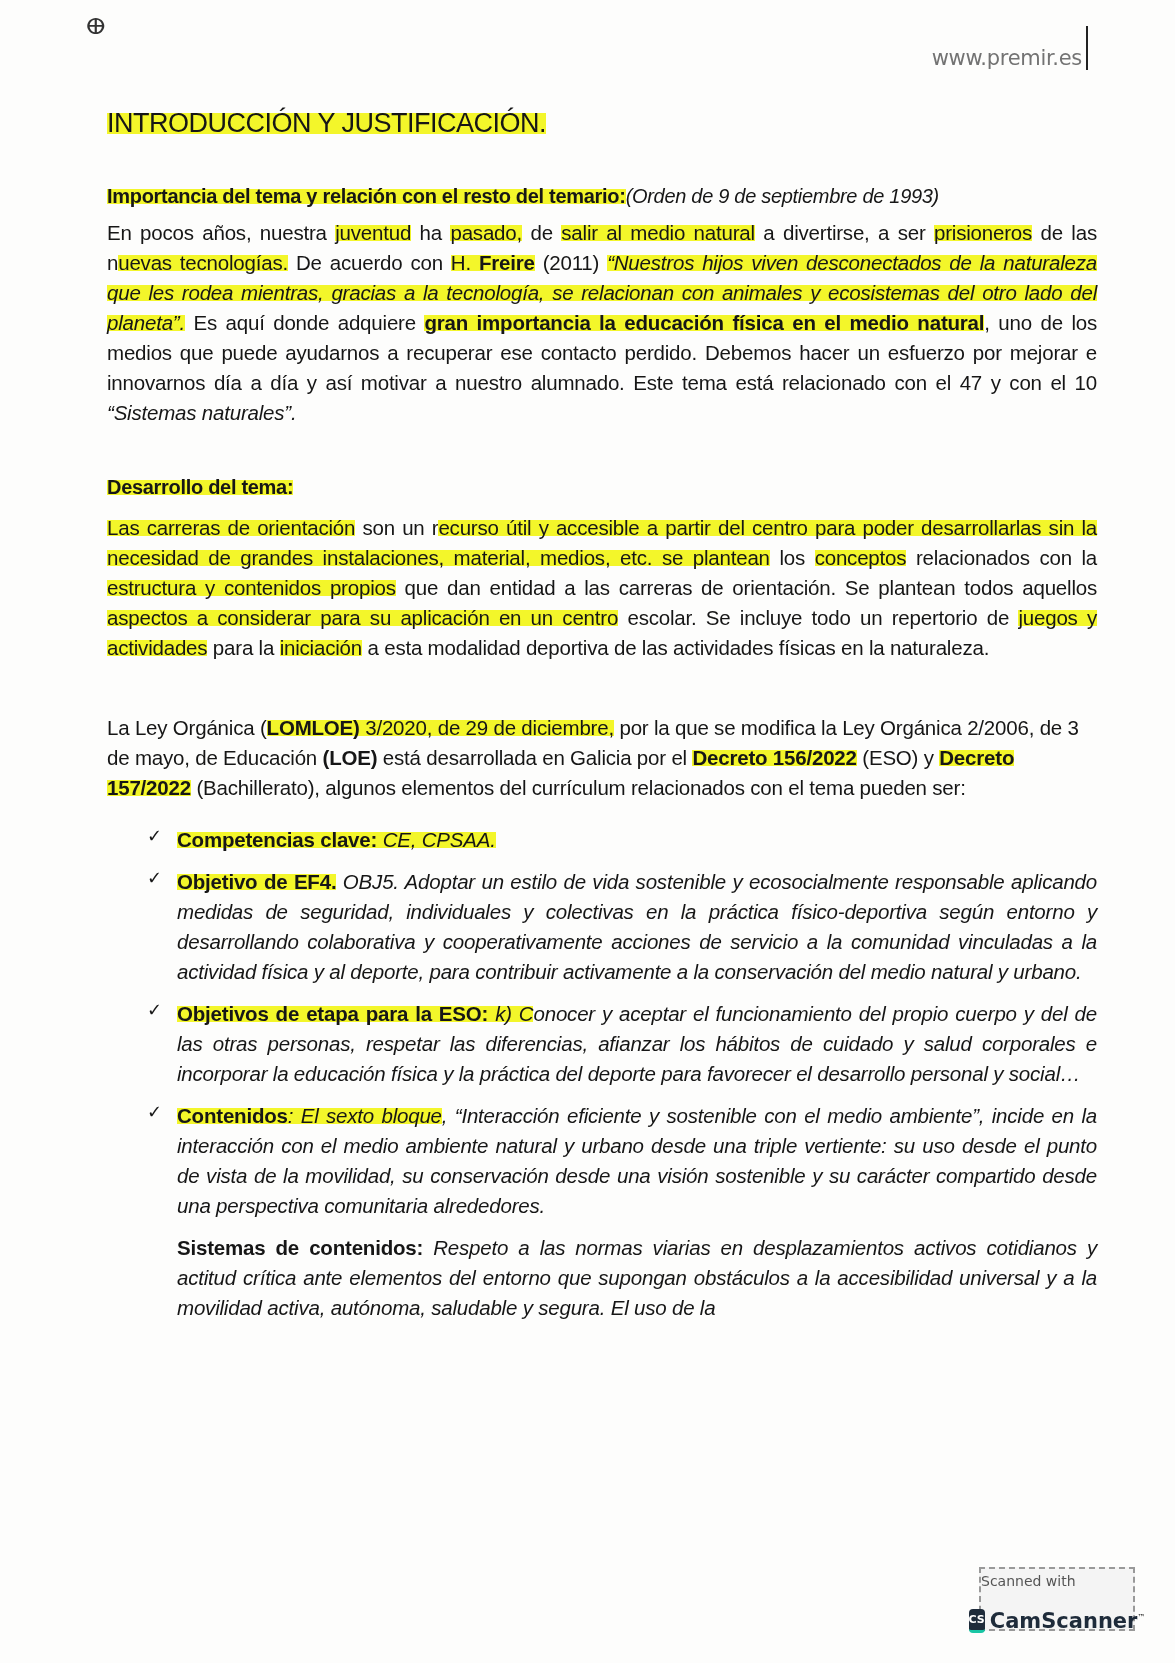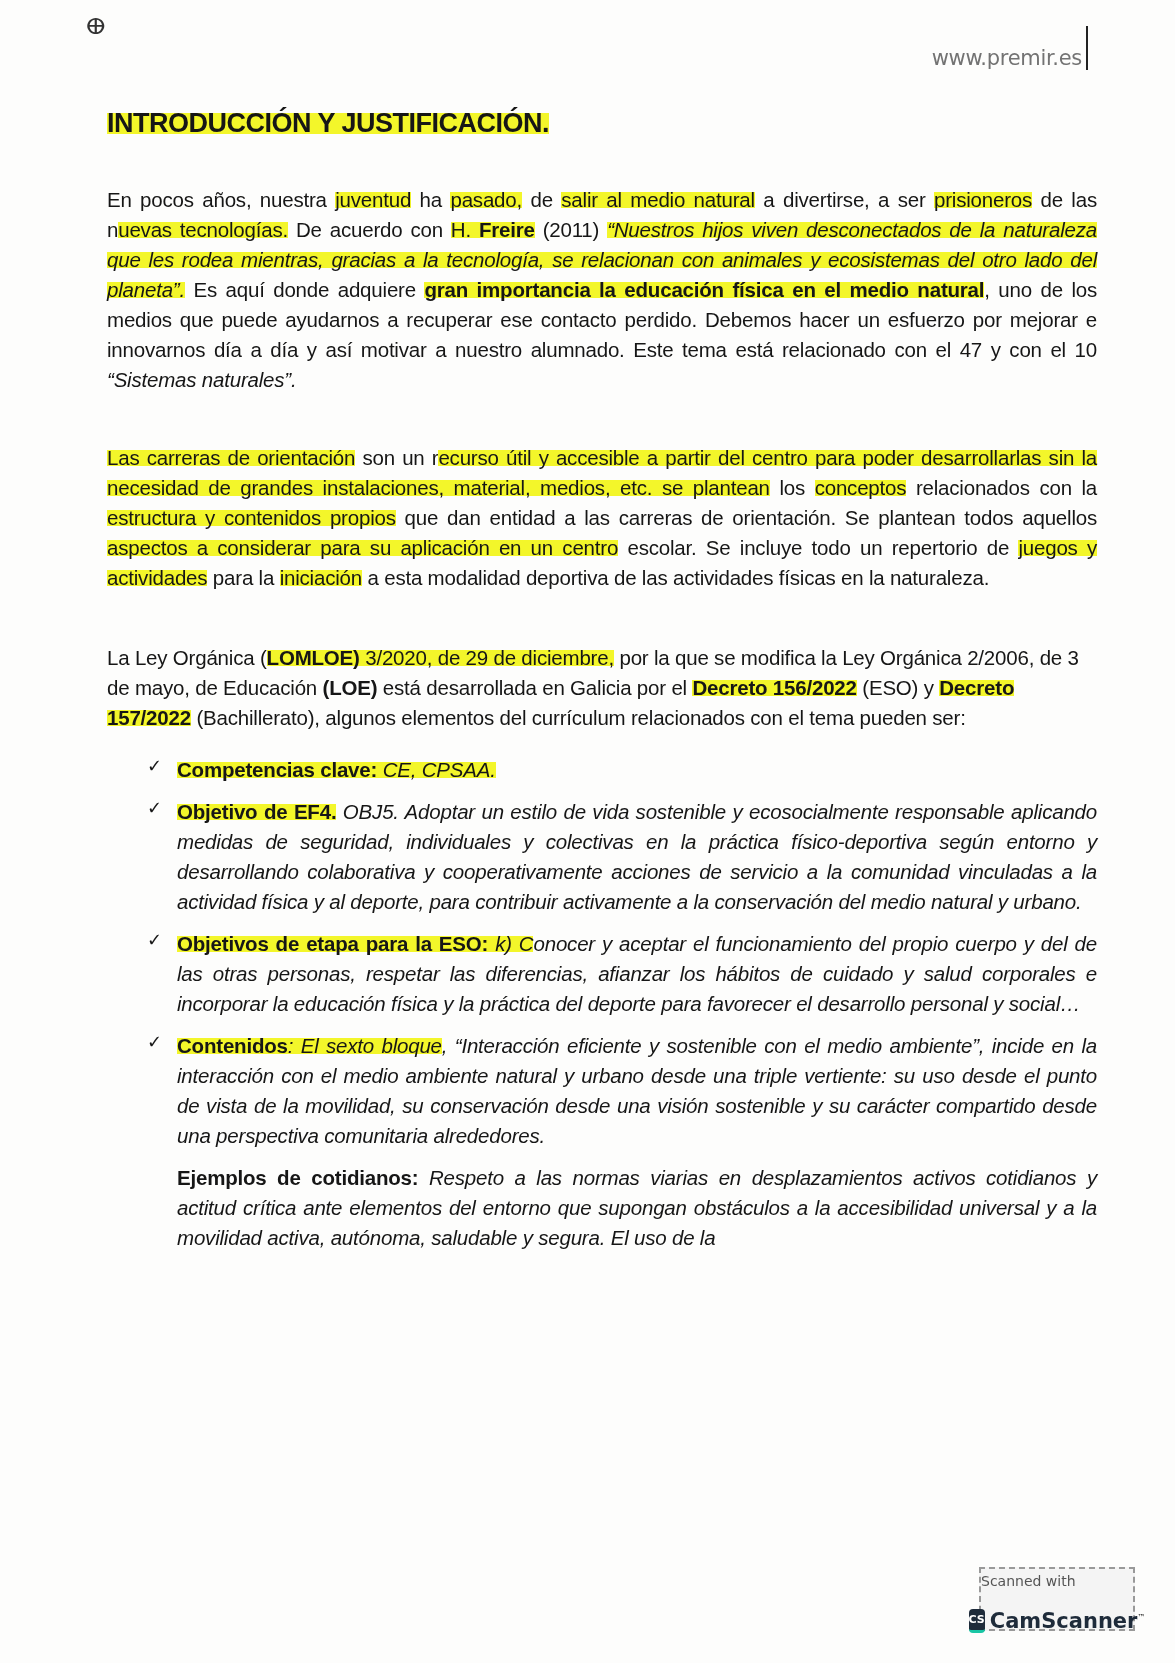--- a/index.html
+++ b/index.html
@@ -5,21 +5,21 @@
   html, body { margin: 0; padding: 0; }
   body {
     width: 1175px; height: 1663px; background: #fdfdfc; position: relative; overflow: hidden;
     font-family: "Liberation Sans Narrow", "Liberation Sans", sans-serif; color: #161616;
   }
   .corner-mark { position: absolute; left: 86px; top: 14px; font-size: 22px; color: #333; font-family: "DejaVu Sans", sans-serif; }
   .url { position: absolute; right: 93px; top: 46px; font-size: 21px; font-family: "DejaVu Sans", sans-serif; color: #737373; letter-spacing: -0.3px; }
   .url-rule { position: absolute; left: 1086px; top: 26px; width: 2px; height: 44px; background: #222; }
   .hl { background: linear-gradient(to bottom, transparent 18%, #f3f62a 18%, #f3f62a 88%, transparent 88%); }
   .page { position: absolute; left: 107px; top: 100px; width: 990px; }
-  .h1 { font-size: 27px; font-weight: bold; letter-spacing: -0.5px; margin: 8px 0 0 0; }
+  .h1 { font-size: 27px; font-weight: normal; letter-spacing: -0.5px; margin: 8px 0 0 0; }
   .h2 { font-size: 20px; font-weight: bold; letter-spacing: -0.3px; margin: 0; }
   p, .li-body { font-size: 20.5px; line-height: 30px; margin: 0; letter-spacing: -0.2px; }
   .justify { text-align: justify; }
   .sec1 { margin-top: 46px; }
   .sec1 .h2 { margin-bottom: 10px; }
   .sec2 { margin-top: 48px; }
   .sec2 .h2 { margin-bottom: 14px; }
   .sec3 { margin-top: 50px; }
   .list { margin-top: 22px; padding-left: 40px; }
   .li { position: relative; padding-left: 30px; margin-bottom: 12px; }
@@ -35,24 +35,26 @@
 <body>
 
 <div class="corner-mark">ⴲ</div>
 <div class="url">www.premir.es</div>
 <div class="url-rule"></div>
 
 <div class="page">
   <div class="h1"><span class="hl">INTRODUCCIÓN Y JUSTIFICACIÓN.</span></div>
 
   <div class="sec1">
+    <div class="h2"><span class="hl">Importancia del tema y relación con el resto del temario:</span><span class="it" style="font-weight:normal">(Orden de 9 de septiembre de 1993)</span></div>
     <p class="justify"><span>En pocos años, nuestra </span><span class="hl">juventud</span><span> ha </span><span class="hl">pasado,</span><span> de </span><span class="hl">salir al medio natural</span><span> a divertirse, a ser </span><span class="hl">prisioneros</span><span> de las n</span><span class="hl">uevas tecnologías.</span><span> De acuerdo con </span><span class="hl">H. </span><b class="hl">Freire</b><span> (2011) </span><span class="it hl">“Nuestros hijos viven desconectados de la naturaleza que les rodea mientras, gracias a la tecnología, se relacionan con animales y ecosistemas del otro lado del planeta”.</span><span> Es aquí donde adquiere </span><b class="hl">gran importancia la educación física en el medio natural</b><span>, uno de los medios que puede ayudarnos a recuperar ese contacto perdido. Debemos hacer un esfuerzo por mejorar e innovarnos día a día y así motivar a nuestro alumnado. Este tema está relacionado con el 47 y con el 10 </span><span class="it">“Sistemas naturales”.</span></p>
   </div>
 
   <div class="sec2">
+    <div class="h2"><span class="hl">Desarrollo del tema:</span></div>
     <p class="justify"><span class="hl">Las carreras de orientación</span><span> son un r</span><span class="hl">ecurso útil y accesible a partir del centro para poder desarrollarlas sin la necesidad de grandes instalaciones, material, medios, etc. se plantean</span><span> los </span><span class="hl">conceptos</span><span> relacionados con la </span><span class="hl">estructura y contenidos propios</span><span> que dan entidad a las carreras de orientación. Se plantean todos aquellos </span><span class="hl">aspectos a considerar para su aplicación en un centro</span><span> escolar. Se incluye todo un repertorio de </span><span class="hl">juegos y actividades</span><span> para la </span><span class="hl">iniciación</span><span> a esta modalidad deportiva de las actividades físicas en la naturaleza.</span></p>
   </div>
 
   <div class="sec3">
     <p><span>La Ley Orgánica (</span><b class="hl">LOMLOE)</b><span class="hl"> 3/2020, de 29 de diciembre,</span><span> por la que se modifica la Ley Orgánica 2/2006, de 3 de mayo, de Educación </span><b>(LOE)</b><span> está desarrollada en Galicia por el </span><b class="hl">Decreto 156/2022</b><span> (ESO) y </span><b class="hl">Decreto 157/2022</b><span> (Bachillerato), algunos elementos del currículum relacionados con el tema pueden ser:</span></p>
 
     <div class="list">
       <div class="li">
         <span class="check">✓</span>
         <div class="li-body"><b class="hl">Competencias clave:</b><span class="it hl"> CE, CPSAA.</span></div>
@@ -62,21 +64,21 @@
         <div class="li-body justify"><b class="hl">Objetivo de EF4.</b><span class="it"> OBJ5.</span><span class="it"> Adoptar un estilo de vida sostenible y ecosocialmente responsable aplicando medidas de seguridad, individuales y colectivas en la práctica físico-deportiva según entorno y desarrollando colaborativa y cooperativamente acciones de servicio a la comunidad vinculadas a la actividad física y al deporte, para contribuir activamente a la conservación del medio natural y urbano.</span></div>
       </div>
       <div class="li">
         <span class="check">✓</span>
         <div class="li-body justify"><b class="hl">Objetivos de etapa para la ESO:</b><span class="it hl"> k) C</span><span class="it">onocer y aceptar el funcionamiento del propio cuerpo y del de las otras personas, respetar las diferencias, afianzar los hábitos de cuidado y salud corporales e incorporar la educación física y la práctica del deporte para favorecer el desarrollo personal y social…</span></div>
       </div>
       <div class="li">
         <span class="check">✓</span>
         <div class="li-body justify"><b class="hl">Contenidos</b><span class="it hl">: El sexto bloque</span><span class="it">, “Interacción eficiente y sostenible con el medio ambiente”, incide en la interacción con el medio ambiente natural y urbano desde una triple vertiente: su uso desde el punto de vista de la movilidad, su conservación desde una visión sostenible y su carácter compartido desde una perspectiva comunitaria alrededores.</span></div>
       </div>
-      <div class="li-body justify" style="padding-left:30px"><b>Ejemplos de cotidianos:</b><span class="it"> Respeto a las normas viarias en desplazamientos activos cotidianos y actitud crítica ante elementos del entorno que supongan obstáculos a la accesibilidad universal y a la movilidad activa, autónoma, saludable y segura. El uso de la</span></div>
+      <div class="li-body justify" style="padding-left:30px"><b>Sistemas de contenidos:</b><span class="it"> Respeto a las normas viarias en desplazamientos activos cotidianos y actitud crítica ante elementos del entorno que supongan obstáculos a la accesibilidad universal y a la movilidad activa, autónoma, saludable y segura. El uso de la</span></div>
     </div>
   </div>
 </div>
 
 <div class="badge">
   <div class="badge-top">Scanned with</div>
   <div class="badge-row">
     <span class="cs-logo">CS</span>
     <span class="cs-name">CamScanner</span>
     <span style="font-size:8px;align-self:flex-start;margin-top:4px">™</span>

